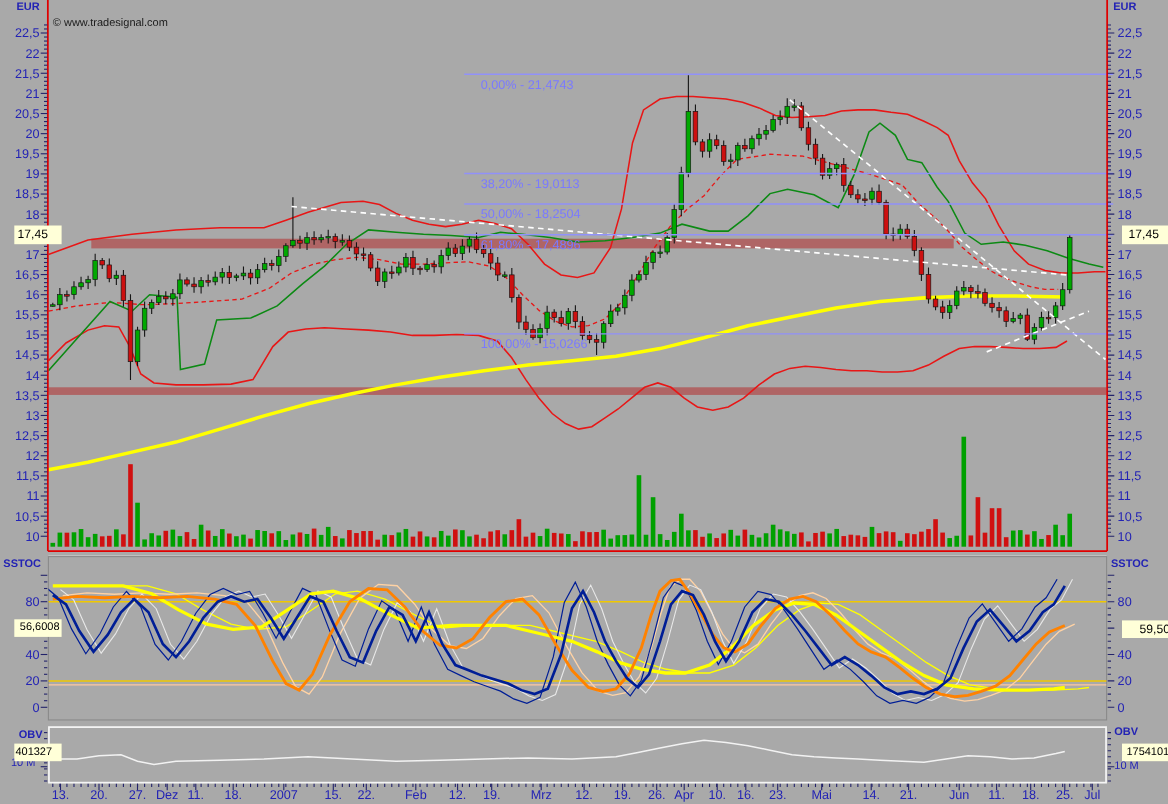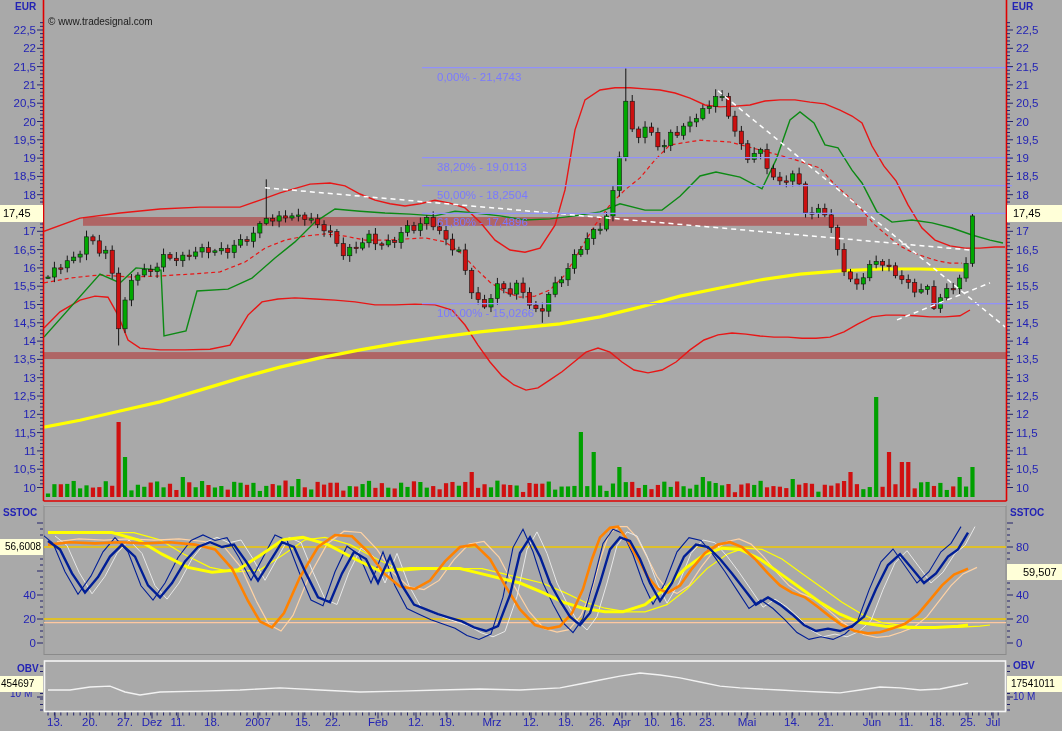--- a/index.html
+++ b/index.html
@@ -2,21 +2,21 @@
 <html><head>
 <meta charset="utf-8">
 <style>
   html,body{margin:0;padding:0;background:#777;}
   .screen{position:relative;width:1062px;height:731px;background:#a9a9a9;overflow:hidden;
           font-family:"Liberation Sans", sans-serif;}
   svg{position:absolute;left:0;top:0;}
   .lbl{position:absolute;font-size:10px;color:#2323b4;white-space:nowrap;z-index:5;}
   .copy{color:#1b1b1b;}
   .hl{position:absolute;background:#ffffd8;color:#000;font-size:11px;line-height:16px;
-      padding-left:3px;box-sizing:border-box;z-index:6;overflow:hidden;}
+      padding-left:3px;box-sizing:border-box;z-index:6;overflow:hidden;margin-left:13px;}
   .hl.small{font-size:10px;}
 </style>
 </head>
 <body>
 
 <div class="screen">
   <svg id="cv" width="1062" height="731">
       <defs>
         <clipPath id="mc">
           <rect x="44" y="0" width="962" height="501"></rect>
@@ -1096,17 +1096,17 @@
   <div class="lbl" style="left:3px;top:507px;font-weight:bold;">SSTOC</div>
   <div class="lbl" style="left:1010px;top:507px;font-weight:bold;">SSTOC</div>
 
   <div class="lbl" style="left:17px;top:663px;font-weight:bold;">OBV</div>
   <div class="lbl" style="left:1013px;top:660px;font-weight:bold;">OBV</div>
   <div class="lbl" style="left:10px;top:688px;">10 M</div>
   <div class="lbl" style="left:1013px;top:691px;">10 M</div>
 
   <div class="hl" style="left:0;top:205px;width:43px;height:17px;">17,45</div>
   <div class="hl" style="left:1007px;top:205px;width:55px;height:17px;padding-left:6px;">17,45</div>
-  <div class="hl small" style="left:0;top:539px;width:43px;height:16px;padding-left:5px;">56,6008</div>
+  <div class="hl small" style="left:0;top:563px;width:43px;height:16px;padding-left:5px;">56,6008</div>
   <div class="hl" style="left:1007px;top:564px;width:55px;height:16px;padding-left:16px;">59,507</div>
-  <div class="hl small" style="left:0;top:676px;width:43px;height:16px;padding-left:1px;">454697</div>
+  <div class="hl small" style="left:0;top:676px;width:43px;height:16px;padding-left:1px;">401327</div>
   <div class="hl small" style="left:1007px;top:676px;width:55px;height:16px;padding-left:4px;">17541011</div>
 </div>
 
 </body></html>

